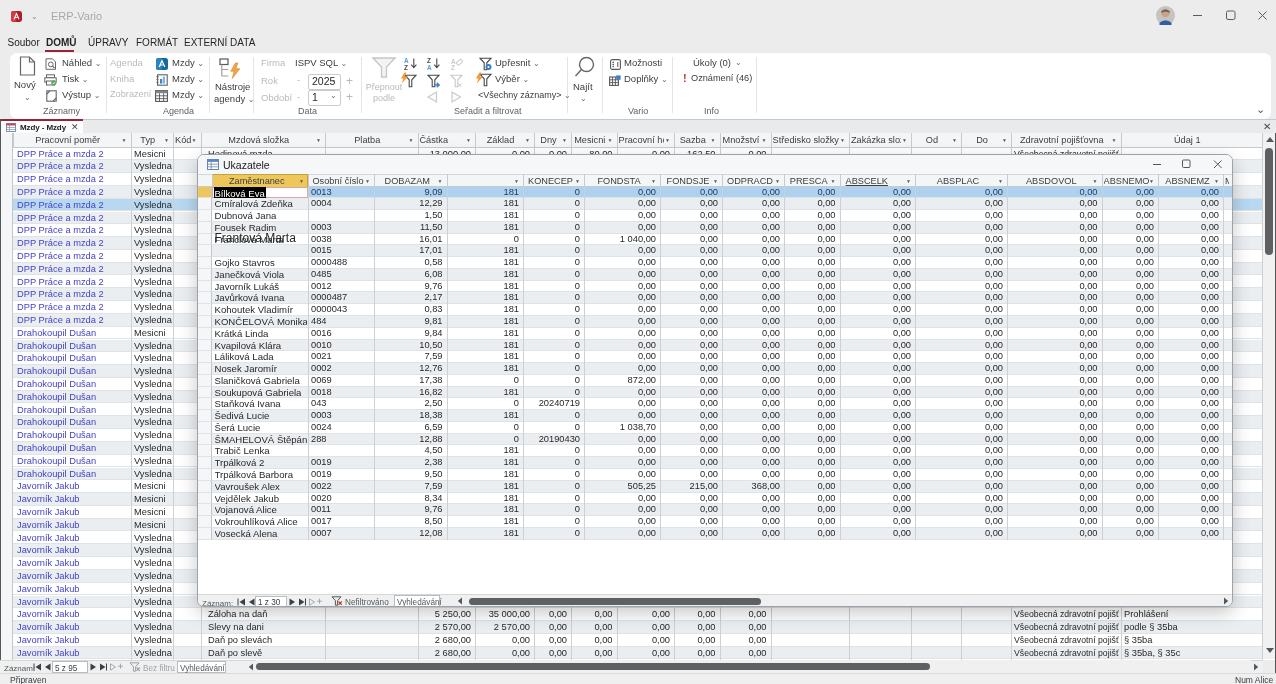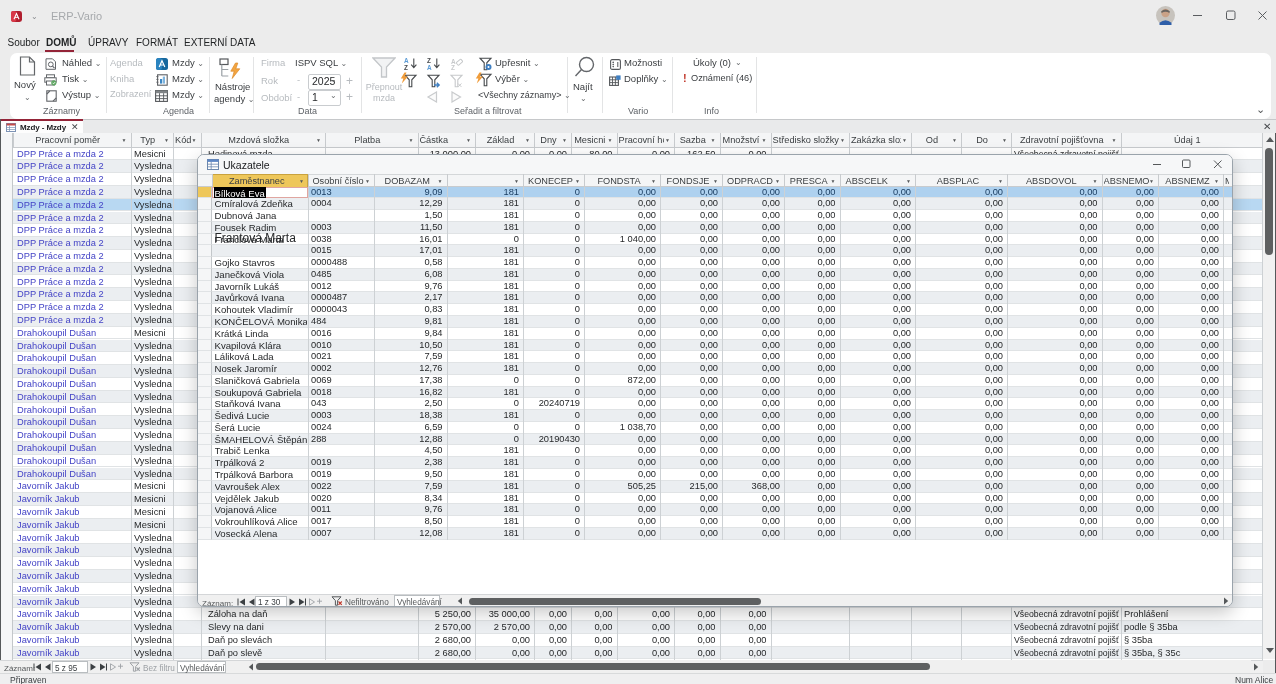--- a/index.html
+++ b/index.html
@@ -105,21 +105,21 @@
 <div class="rld" style="left:297px;top:91px">-</div>
 <div class="a" style="left:308px;top:89.5px;width:31px;height:14.5px;border:1px solid #c9cccf;border-radius:2px;background:#fff"></div>
 <div class="a" style="left:312px;top:91px;font-size:10.5px;color:#27292b">1</div>
 <div class="a chev" style="left:330px;top:91px">⌄</div>
 <div class="rld" style="left:346px;top:90px;font-size:12px">+</div>
 <div class="glab" style="left:298px;top:106px">Data</div>
 <svg class="a" style="left:372px;top:57px" width="24" height="21" viewBox="0 0 24 21">
     <path d="M1 1 h22 l-8.5 9 v10 h-5 v-10 z" fill="#f2f3f4" stroke="#c3c6c9" stroke-width="1.3"></path>
   </svg>
 <div class="rld" style="left:363px;top:81.5px;text-align:center;width:42px;font-size:9px">Přepnout</div>
-<div class="rld" style="left:373px;top:92.5px;text-align:center;width:22px;font-size:9px">mzda</div>
+<div class="rld" style="left:373px;top:92.5px;text-align:center;width:22px;font-size:9px">podle</div>
 <svg class="a" style="left:404px;top:57.5px" width="13" height="12" viewBox="0 0 13 12">
     <text x="0" y="5.4" font-size="6.4" font-weight="bold" fill="#5b9bd5" font-family="Liberation Sans">A</text>
     <text x="0" y="11.6" font-size="6.4" font-weight="bold" fill="#46494c" font-family="Liberation Sans">Z</text>
     <path d="M9.8 0.5 v9 m-2.6 -2.8 l2.6 2.9 l2.6 -2.9" fill="none" stroke="#46494c" stroke-width="1.1"></path>
   </svg>
 <svg class="a" style="left:427px;top:57.5px" width="13" height="12" viewBox="0 0 13 12">
     <text x="0" y="5.4" font-size="6.4" font-weight="bold" fill="#46494c" font-family="Liberation Sans">Z</text>
     <text x="0" y="11.6" font-size="6.4" font-weight="bold" fill="#5b9bd5" font-family="Liberation Sans">A</text>
     <path d="M9.8 0.5 v9 m-2.6 -2.8 l2.6 2.9 l2.6 -2.9" fill="none" stroke="#46494c" stroke-width="1.1"></path>
   </svg>
@@ -511,21 +511,21 @@
     <div class="hc" style="left:327px;top:18.5px;width:51px;line-height:14px;">KONECEP</div>
     <div class="arr" style="left:377px;top:23.5px">▼</div>
     <div class="hc" style="left:388px;top:18.5px;width:66px;line-height:14px;">FONDSTA</div>
     <div class="arr" style="left:453px;top:23.5px">▼</div>
     <div class="hc" style="left:464px;top:18.5px;width:52px;line-height:14px;">FONDSJE</div>
     <div class="arr" style="left:515px;top:23.5px">▼</div>
     <div class="hc" style="left:526px;top:18.5px;width:52px;line-height:14px;">ODPRACD</div>
     <div class="arr" style="left:577px;top:23.5px">▼</div>
     <div class="hc" style="left:588px;top:18.5px;width:45.5px;line-height:14px;">PRESCA</div>
     <div class="arr" style="left:632.5px;top:23.5px">▼</div>
-    <div class="hc" style="left:636px;top:18.5px;width:65.5px;line-height:14px;">ABSCELK</div>
+    <div class="hc" style="left:636px;top:18.5px;width:65.5px;line-height:14px;text-decoration:underline;">ABSCELK</div>
     <div class="arr" style="left:708px;top:23.5px">▼</div>
     <div class="hc" style="left:719px;top:18.5px;width:82px;line-height:14px;">ABSPLAC</div>
     <div class="arr" style="left:800px;top:23.5px">▼</div>
     <div class="hc" style="left:811px;top:18.5px;width:84.5px;line-height:14px;">ABSDOVOL</div>
     <div class="arr" style="left:894.5px;top:23.5px">▼</div>
     <div class="hc" style="left:905.5px;top:18.5px;width:46.5px;line-height:14px;">ABSNEMOC</div>
     <div class="arr" style="left:951px;top:23.5px">▼</div>
     <div class="hc" style="left:962px;top:18.5px;width:55px;line-height:14px;">ABSNEMZ</div>
     <div class="arr" style="left:1016px;top:23.5px">▼</div>
     <div class="hc" style="left:1027px;top:18.5px;width:4px;line-height:14px;">M</div>

